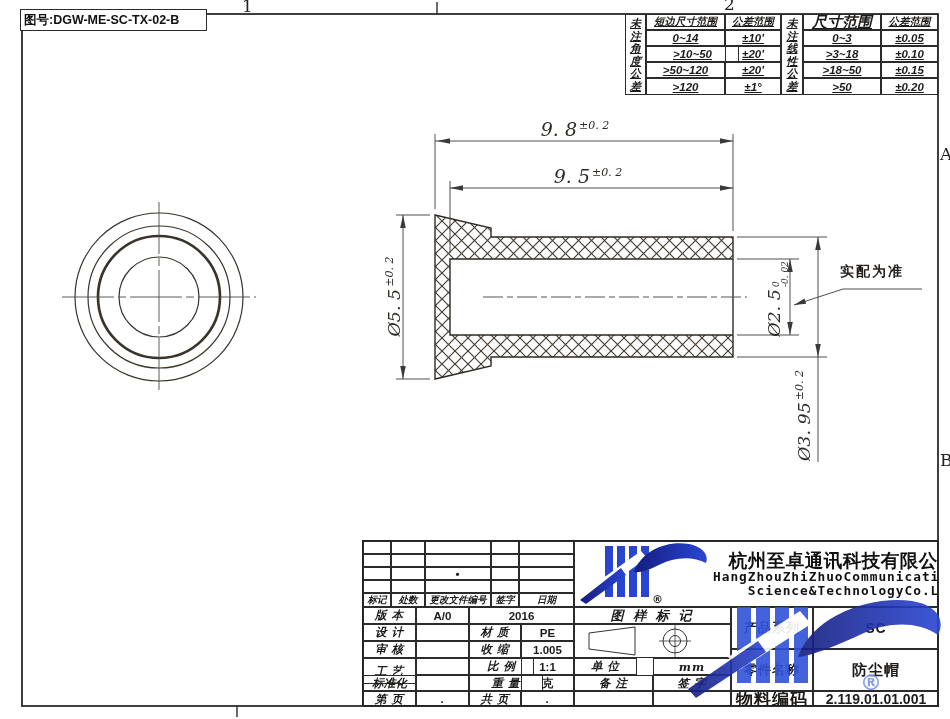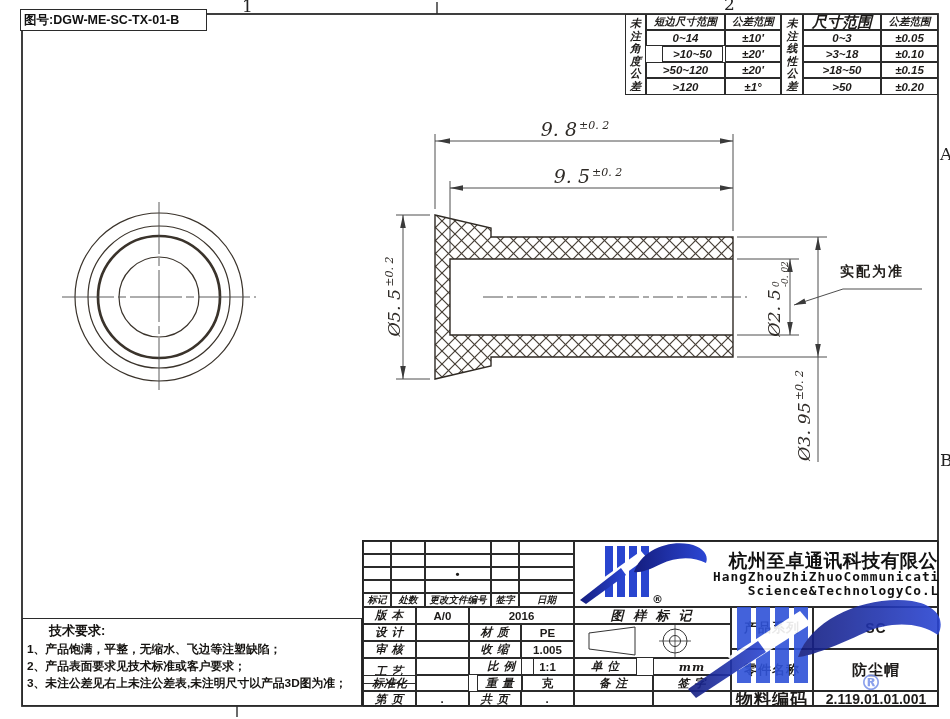--- a/index.html
+++ b/index.html
@@ -7,21 +7,21 @@
          font-family:"Liberation Sans",sans-serif;color:#222;}
   .abs{position:absolute;}
   svg{display:block;}
   
   .c{position:absolute;box-sizing:border-box;border:1px solid #2b2b2b;display:flex;
      align-items:center;justify-content:center;font-weight:bold;color:#1d1b19;
      white-space:nowrap;overflow:hidden;background:transparent;}
   .vhead{width:100%;line-height:12.5px;font-size:11px;word-break:break-all;
          text-align:center;white-space:normal;font-style:italic;}
   
-  #tol-tables .c{font-style:italic;font-size:11.5px;}
+  #tol-tables .c{font-style:italic;font-size:11.5px;text-decoration:underline;}
   
   .dim{position:absolute;font-family:"DejaVu Serif",serif;font-style:italic;
        color:#2e2a26;font-size:19px;text-align:center;white-space:nowrap;}
   .dim .tol{font-size:11px;vertical-align:7px;margin-left:2px;}
   .dim.rot{transform:rotate(-90deg);}
   .stack{display:inline-flex;flex-direction:column;align-items:flex-start;
          font-size:9px;line-height:9px;vertical-align:1px;margin-left:2px;}
   .zone{position:absolute;font-family:"DejaVu Serif",serif;font-size:17px;color:#222;}
   
   #dwgno{left:20px;top:9px;width:187px;height:22px;border:1.6px solid #2b2b2b;
@@ -106,37 +106,37 @@
       <polygon points="403,215 400.2,228 405.8,228"></polygon>
       <polygon points="403,379 400.2,366 405.8,366"></polygon>
       <polygon points="790,259 787.2,272 792.8,272"></polygon>
       <polygon points="790,335 787.2,322 792.8,322"></polygon>
       <polygon points="818,237 815.2,250 820.8,250"></polygon>
       <polygon points="818,357 815.2,344 820.8,344"></polygon>
       <polygon points="794,305 804.4,298.5 806.2,303.8"></polygon>
     </g>
   </svg>
 
-  <div class="abs" id="dwgno">图号:DGW-ME-SC-TX-01-B</div>
+  <div class="abs" id="dwgno">图号:DGW-ME-SC-TX-02-B</div>
 
   <div class="zone" style="left:242px;top:-4px">1</div>
   <div class="zone" style="left:724px;top:-6px">2</div>
   <div class="zone" style="left:940px;top:144px">A</div>
   <div class="zone" style="left:940px;top:450px">B</div>
 
   <div class="abs" id="tol-tables" style="left:625px;top:14px;width:313px;height:81px;">
 
     <div class="c" style="left:0;top:0;width:21px;height:81px">
       <span class="vhead">未注角度公差</span>
       </div>
     <div class="c" style="left:21px;top:0;width:79px;height:16px;font-size:10.5px">短边尺寸范围</div>
     <div class="c" style="left:100px;top:0;width:56px;height:16px;font-size:10.5px">公差范围</div>
     <div class="c" style="left:21px;top:16px;width:79px;height:16px">0~14</div>
     <div class="c" style="left:100px;top:16px;width:56px;height:16px">±10'</div>
-    <div class="c" style="left:37px;top:32px;width:61px;height:16px">&gt;10~50</div>
+    <div class="c" style="left:21px;top:32px;width:93px;height:16px">&gt;10~50</div>
     <div class="c" style="left:100px;top:32px;width:56px;height:16px">±20'</div>
     <div class="c" style="left:21px;top:48px;width:79px;height:16px">&gt;50~120</div>
     <div class="c" style="left:100px;top:48px;width:56px;height:16px">±20'</div>
     <div class="c" style="left:21px;top:64px;width:79px;height:17px">&gt;120</div>
     <div class="c" style="left:100px;top:64px;width:56px;height:17px">±1°</div>
 
     <div class="c" style="left:156px;top:0;width:22px;height:81px">
       <span class="vhead">未注线性公差</span>
       </div>
     <div class="c" style="left:178px;top:0;width:78px;height:16px;font-size:15px">尺寸范围</div>
@@ -164,26 +164,20 @@
     <span>Ø2. 5</span><span class="stack">
         <i>0</i>
         <i>-0. 02</i>
       </span>
   </div>
   <div class="dim rot" style="left:733px;top:405px;width:140px;font-size:17.5px;">
     <span>Ø3. 95</span><span class="tol">±0. 2</span>
   </div>
   <div class="abs" style="left:840px;top:263px;width:92px;font-size:14px;font-weight:bold;letter-spacing:2px;color:#201d1a;">实配为准</div>
 
-  <div class="abs" id="tech">
-    <div class="tr-title">技术要求:</div>
-    <div class="tr-item">1、产品饱满，平整，无缩水、飞边等注塑缺陷；</div>
-    <div class="tr-item">2、产品表面要求见技术标准或客户要求；</div>
-    <div class="tr-item">3、未注公差见右上未注公差表,未注明尺寸以产品3D图为准；</div>
-  </div>
 
   <div class="abs" id="tb">
 
     <div class="c" style="left:0;top:0;width:28px;height:13px"></div>
     <div class="c" style="left:28px;top:0;width:34px;height:13px"></div>
     <div class="c" style="left:62px;top:0;width:66px;height:13px"></div>
     <div class="c" style="left:128px;top:0;width:28px;height:13px"></div>
     <div class="c" style="left:156px;top:0;width:55px;height:13px"></div>
     <div class="c" style="left:0;top:13px;width:28px;height:13px"></div>
     <div class="c" style="left:28px;top:13px;width:34px;height:13px"></div>
@@ -221,21 +215,21 @@
     <div class="c it" style="left:106px;top:100px;width:52px;height:17px">收 缩</div>
     <div class="c" style="left:158px;top:100px;width:53px;height:17px;letter-spacing:0">1.005</div>
 
     <div class="c it" style="left:0;top:117px;width:53px;height:26px">工 艺</div>
     <div class="c" style="left:53px;top:117px;width:53px;height:17px"></div>
     <div class="c it" style="left:106px;top:117px;width:65px;height:17px">比 例</div>
     <div class="c" style="left:158px;top:117px;width:53px;height:17px;letter-spacing:0">1:1</div>
 
     <div class="c it" style="left:0;top:134px;width:53px;height:16px;letter-spacing:0">标准化</div>
     <div class="c" style="left:53px;top:134px;width:53px;height:16px"></div>
-    <div class="c it" style="left:114px;top:134px;width:46px;height:16px">重 量</div>
+    <div class="c it" style="left:106px;top:134px;width:74px;height:16px">重 量</div>
     <div class="c" style="left:158px;top:134px;width:53px;height:16px;letter-spacing:0">克</div>
 
     <div class="c it" style="left:0;top:150px;width:53px;height:16px">第 页</div>
     <div class="c" style="left:53px;top:150px;width:53px;height:16px">.</div>
     <div class="c it" style="left:106px;top:150px;width:52px;height:16px">共 页</div>
     <div class="c" style="left:158px;top:150px;width:53px;height:16px">.</div>
 
     <div class="c it" style="left:211px;top:66px;width:157px;height:17px;font-size:13px;letter-spacing:3px">图 样 标 记</div>
     <div class="c" style="left:211px;top:83px;width:157px;height:34px">
       <svg width="155" height="32" viewBox="0 0 155 32">

